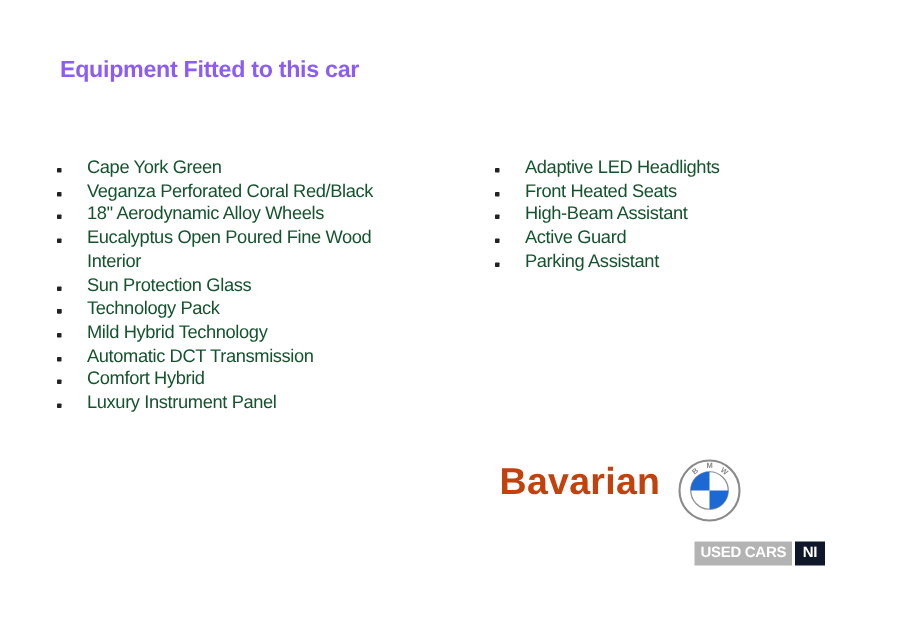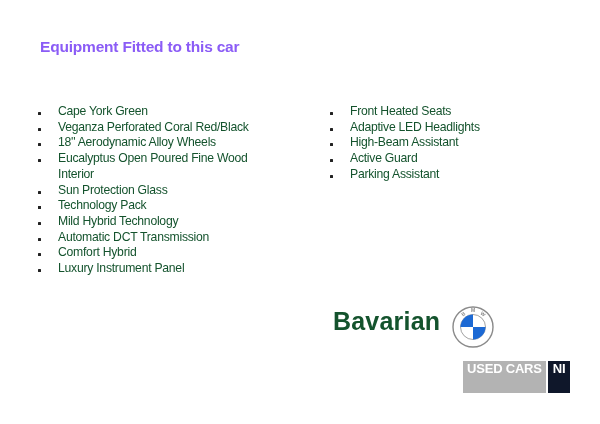--- a/index.html
+++ b/index.html
@@ -50,37 +50,37 @@
       height: 3px;
       background: #222;
       border-radius: 0.5px;
     }
     .brand {
       position: absolute;
       left: 333px;
       top: 307px;
       font-size: 25px;
       font-weight: bold;
-      color: #14532d;
+      color: #c2410c;
       letter-spacing: 0.2px;
     }
     .bmw-logo {
       position: absolute;
       left: 452px;
       top: 306px;
       width: 42px;
       height: 42px;
     }
     .badge {
       position: absolute;
       left: 463px;
       top: 361px;
-      height: 32px;
+      height: 16px;
       display: flex;
-      font-size: 13px;
+      font-size: 10px;
       font-weight: bold;
       letter-spacing: -0.2px;
     }
     .badge .used {
       background: #b3b3b3;
       color: #ffffff;
       padding: 0 4px;
       line-height: 16px;
     }
     .badge .ni {
@@ -104,22 +104,22 @@
   <li><span class="bullet"></span><span>Sun Protection Glass</span></li>
   <li><span class="bullet"></span></li>
   <li><span class="bullet"></span><span>Technology Pack</span></li>
   <li><span class="bullet"></span><span>Mild Hybrid Technology</span></li>
   <li><span class="bullet"></span><span>Automatic DCT Transmission</span></li>
   <li><span class="bullet"></span><span>Comfort Hybrid</span></li>
   <li><span class="bullet"></span><span>Luxury Instrument Panel</span></li>
 </ul>
 
 <ul class="col right">
+  <li><span class="bullet"></span><span>Adaptive LED Headlights</span></li>
   <li><span class="bullet"></span><span>Front Heated Seats</span></li>
-  <li><span class="bullet"></span><span>Adaptive LED Headlights</span></li>
   <li><span class="bullet"></span><span>High-Beam Assistant</span></li>
   <li><span class="bullet"></span><span>Active Guard</span></li>
   <li><span class="bullet"></span><span>Parking Assistant</span></li>
 </ul>
 
 <div class="brand">Bavarian</div>
 
 <div class="bmw-logo">
   <svg width="42" height="42" viewBox="0 0 42 42">
     <circle cx="21" cy="21" r="20" fill="#ffffff" stroke="#8a8a8a" stroke-width="1.4"></circle>

